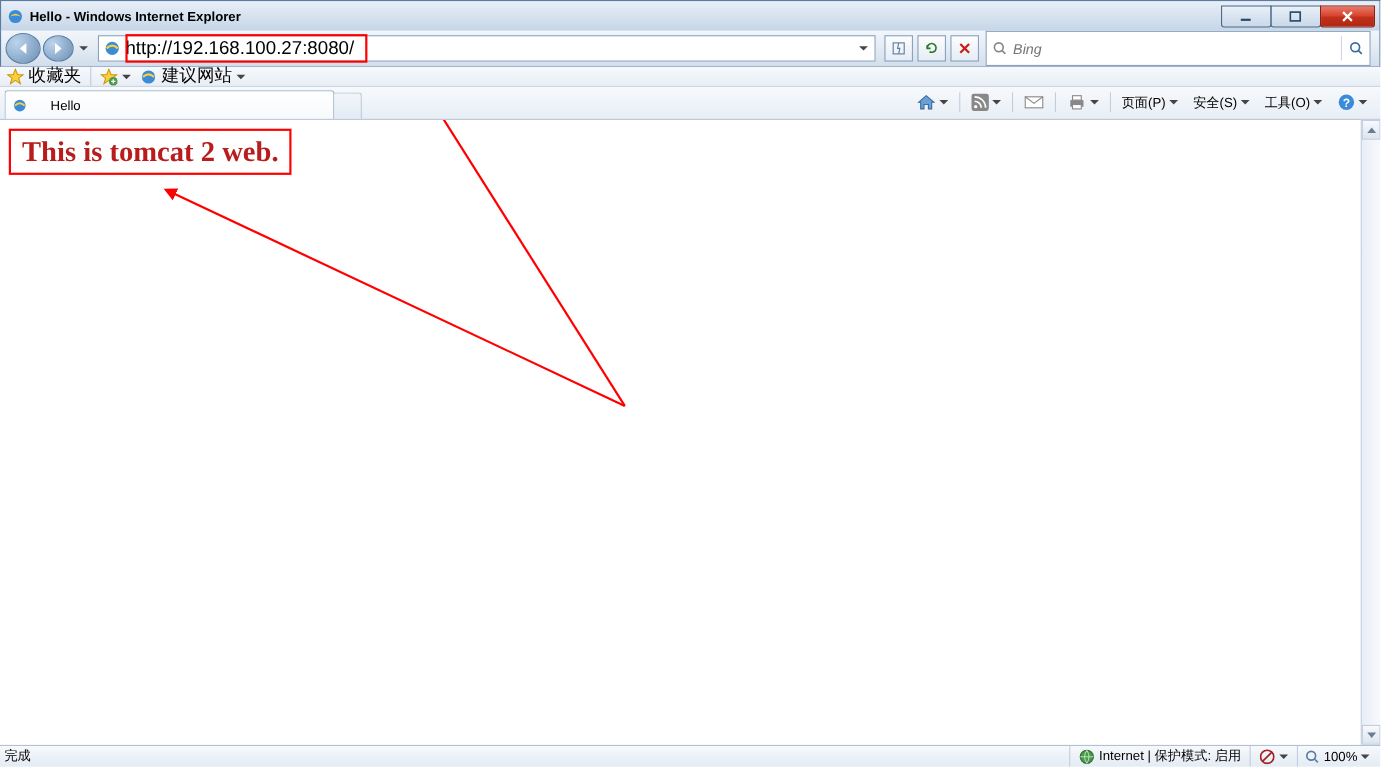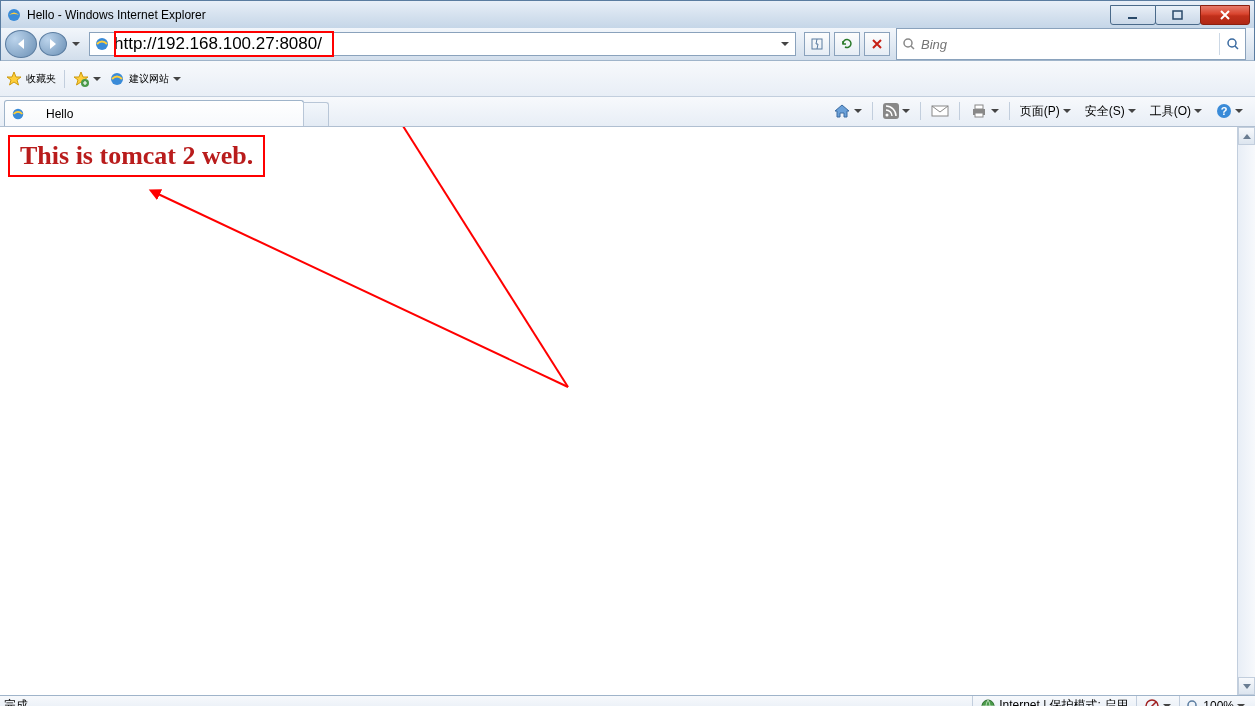--- a/index.html
+++ b/index.html
@@ -1,19 +1,19 @@
 <!DOCTYPE html>
 <html><head>
 <meta charset="utf-8">
 <style>
 * { margin: 0; padding: 0; box-sizing: border-box; font-family: "Microsoft YaHei", "Segoe UI", Tahoma, sans-serif; }
 body { background: #fff; width: 1255px; height: 706px; overflow: hidden; position: relative; }
 
 
-.titlebar { height: 28px; background: linear-gradient(to bottom, #e8eff8 0%, #d6e2ef 50%, #c5d6e8 100%); display: flex; align-items: center; border: 1px solid #5a7ca0; border-bottom: none; }
+.titlebar { height: 28px; background: linear-gradient(to bottom, #e8eff8 0%, #d6e2ef 50%, #c5d6e8 100%); display: flex; align-items: center; border: 1px solid #5a7ca0; border-bottom: none; font-weight: bold; }
 .titlebar .ie-icon-small { width: 16px; height: 16px; margin: 0 5px; }
 .titlebar .title-text { font-size: 12px; color: #000; flex: 1; }
 .win-btns { display: flex; height: 20px; margin-right: 4px; }
 .win-btn { width: 46px; height: 20px; display: flex; align-items: center; justify-content: center; border: 1px solid #4a6a8a; border-radius: 0 0 3px 3px; margin-left: -1px; background: linear-gradient(to bottom,#e8f0f8,#cad8e8); }
 .win-btn.min svg, .win-btn.max svg { width: 12px; height: 10px; }
 .win-btn.close { background: linear-gradient(to bottom,#e67a6a 0%,#d9442e 45%,#c1301b 55%,#b02815 100%); border-color:#8a2010; width: 50px; }
 .win-btn.close svg { width: 12px; height: 10px; }
 
 
 .navbar { height: 33px; background: linear-gradient(to bottom, #f2f6fb 0%, #e3ebf4 50%, #d2deec 100%); display: flex; align-items: center; padding: 0 4px; border: 1px solid #5a7ca0; border-top: none; border-bottom: 1px solid #9fb4ca; gap: 2px; }
@@ -27,21 +27,21 @@
 .addr-right-icons { display:flex; align-items:center; gap:2px; margin:0 2px; }
 .addr-right-icons .dropbtn{width:16px;height:20px;display:flex;align-items:center;justify-content:center;}
 .sq-btn { width: 26px; height: 24px; border: 1px solid #8aa2bc; background: linear-gradient(to bottom,#fdfdfd,#e6edf5); display:flex;align-items:center;justify-content:center; margin-left:2px;}
 .sq-btn.stop { color:#c00; }
 .search-wrap { width: 350px; height: 32px; background: #fff; border: 1px solid #8aa2bc; display: flex; align-items: center; margin: 0 4px; }
 .search-wrap .mag { width: 24px; display:flex;align-items:center;justify-content:center; }
 .search-input { flex:1; border:none; outline:none; font-size: 13px; color:#888; font-style: italic; background: transparent; font-family: Tahoma,"Segoe UI",sans-serif;}
 .search-wrap .mag-right { width: 26px; height: 22px; border-left: 1px solid #ccd8e5; display:flex;align-items:center;justify-content:center; }
 
 
-.favbar { height: 36px; background: linear-gradient(to bottom,#f7f9fc,#e8eef6); border-bottom: 1px solid #c2cedd; display: flex; align-items: center; padding: 0 6px; gap: 8px; font-size: 10px; }
+.favbar { height: 18px; background: linear-gradient(to bottom,#f7f9fc,#e8eef6); border-bottom: 1px solid #c2cedd; display: flex; align-items: center; padding: 0 6px; gap: 8px; font-size: 16px; }
 .favbar .fav-item { display:flex; align-items:center; gap: 4px; color: #000; }
 .favbar .sep { width: 1px; height: 18px; background: #c2cedd; }
 
 
 .tabbar { height: 30px; background: linear-gradient(to bottom,#f7f9fc,#e8eef6); border-bottom: 1px solid #b0bfd1; display:flex; align-items:flex-end; padding: 0 4px; }
 .tab { height: 26px; min-width: 300px; background: linear-gradient(to bottom,#fff,#f7f9fc); border:1px solid #9fb4ca; border-bottom:none; border-radius: 3px 3px 0 0; display:flex; align-items:center; padding: 0 6px; gap: 21px; font-size: 12px;}
 .tab .ie-icon-mini { width:14px;height:14px; }
 .newtab { width: 26px; height: 24px; border:1px solid #b8c6d7; border-bottom:none; margin-left: -1px; border-radius: 0 3px 0 0; background:linear-gradient(to bottom,#f2f6fb,#e3ebf4); }
 .cmdbar { margin-left:auto; display:flex; align-items:center; gap:6px; height: 30px; padding-right: 4px;}
 .cmd { height: 24px; padding: 0 4px; display:flex; align-items:center; gap: 2px; font-size: 12px; color:#000; }

